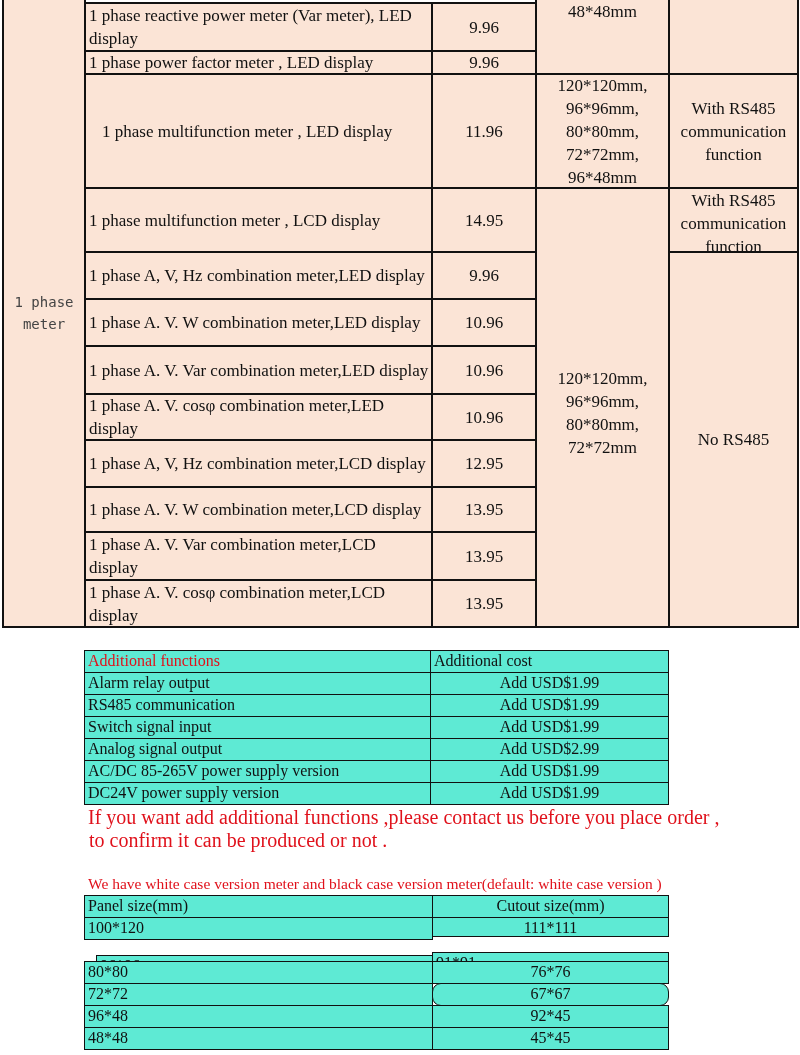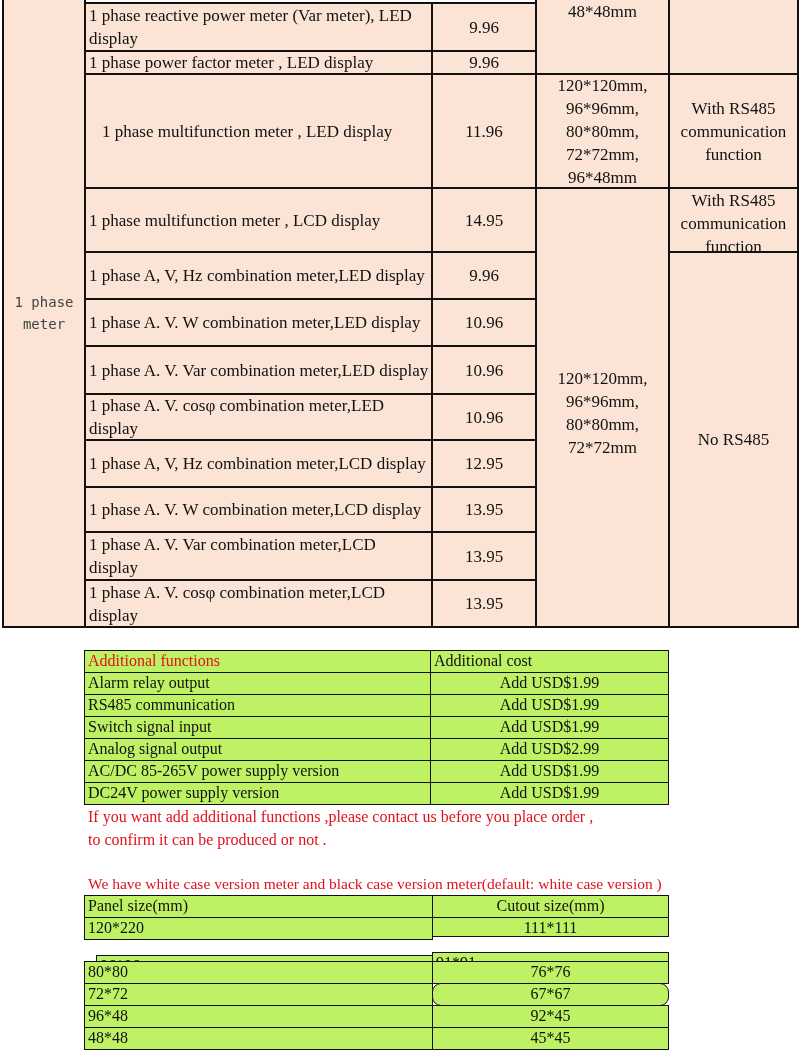--- a/index.html
+++ b/index.html
@@ -4,24 +4,24 @@
 <style>
   html, body { margin:0; padding:0; background:#ffffff; }
   body { width:800px; height:1055px; position:relative; overflow:hidden;
          font-family:"Liberation Serif", serif; color:#111; }
   .abs { position:absolute; box-sizing:border-box; }
   .cell { position:absolute; box-sizing:border-box; background:#fbe4d6;
           border:2px solid #111; font-size:17px; line-height:23px; }
   .desc { padding:0 2px 0 3px; display:flex; align-items:center; }
   .ctr { display:flex; align-items:center; justify-content:center; text-align:center; }
   .mono { font-family:"DejaVu Sans Mono", monospace; font-size:14px; line-height:22px; color:#444; }
-  .sm { position:absolute; box-sizing:border-box; border:1.5px solid #111; background:#bef264;
+  .sm { position:absolute; box-sizing:border-box; border:1.5px solid #111; background:#5eead4;
         font-size:16px; line-height:20px; padding:0 3px; white-space:nowrap; overflow:hidden; }
   .red { color:#e0111b; }
-  .note { position:absolute; font-size:16px; line-height:22px; color:#e0111b; white-space:nowrap; }
+  .note { position:absolute; font-size:20px; line-height:22px; color:#e0111b; white-space:nowrap; }
 </style>
 </head>
 <body>
 
 <div class="abs" style="left:0;top:0;width:800px;height:630px;">
 
   <div class="cell ctr mono" style="left:2px;top:-2px;width:84px;height:630px;">
     <span style="width:70px;">1 phase meter</span>
   </div>
 
@@ -142,21 +142,21 @@
 
 <div class="note" style="left:88px;top:806px;">If you want add additional functions ,please contact us before you place order  ,</div>
 <div class="note" style="left:84px;top:829px;white-space:pre;"> to confirm it can be produced or not .</div>
 
 <div class="note" style="left:88px;top:873px;font-size:15.5px;">We have white case version meter and black case version meter(default: white case version )</div>
 
 <div class="abs" style="left:84px;top:895px;width:585px;height:156px;">
   <div class="sm" style="left:348px;top:0;width:237px;height:23px;text-align:center;">Cutout size(mm)</div>
   <div class="sm" style="left:0;top:0;width:349px;height:23px;">Panel size(mm)</div>
 
-  <div class="sm" style="left:0;top:22px;width:349px;height:23px;">120*220</div>
+  <div class="sm" style="left:0;top:22px;width:349px;height:23px;">100*120</div>
   <div class="sm" style="left:348px;top:22px;width:237px;height:20px;text-align:center;">111*111</div>
   <div class="sm" style="left:12px;top:44px;width:407px;height:23px;margin-top:16px;">96*96</div>
   <div class="sm" style="left:348px;top:44px;width:237px;height:23px;text-align:left;margin-top:13px;">91*91</div>
   <div class="sm" style="left:0;top:66px;width:349px;height:23px;">80*80</div>
   <div class="sm" style="left:348px;top:66px;width:237px;height:23px;text-align:center;">76*76</div>
   <div class="sm" style="left:0;top:88px;width:349px;height:23px;">72*72</div>
   <div class="sm" style="left:348px;top:88px;width:237px;height:23px;text-align:center;border-radius:9px;">67*67</div>
   <div class="sm" style="left:0;top:110px;width:349px;height:23px;">96*48</div>
   <div class="sm" style="left:348px;top:110px;width:237px;height:23px;text-align:center;">92*45</div>
   <div class="sm" style="left:0;top:132px;width:349px;height:23px;">48*48</div>

